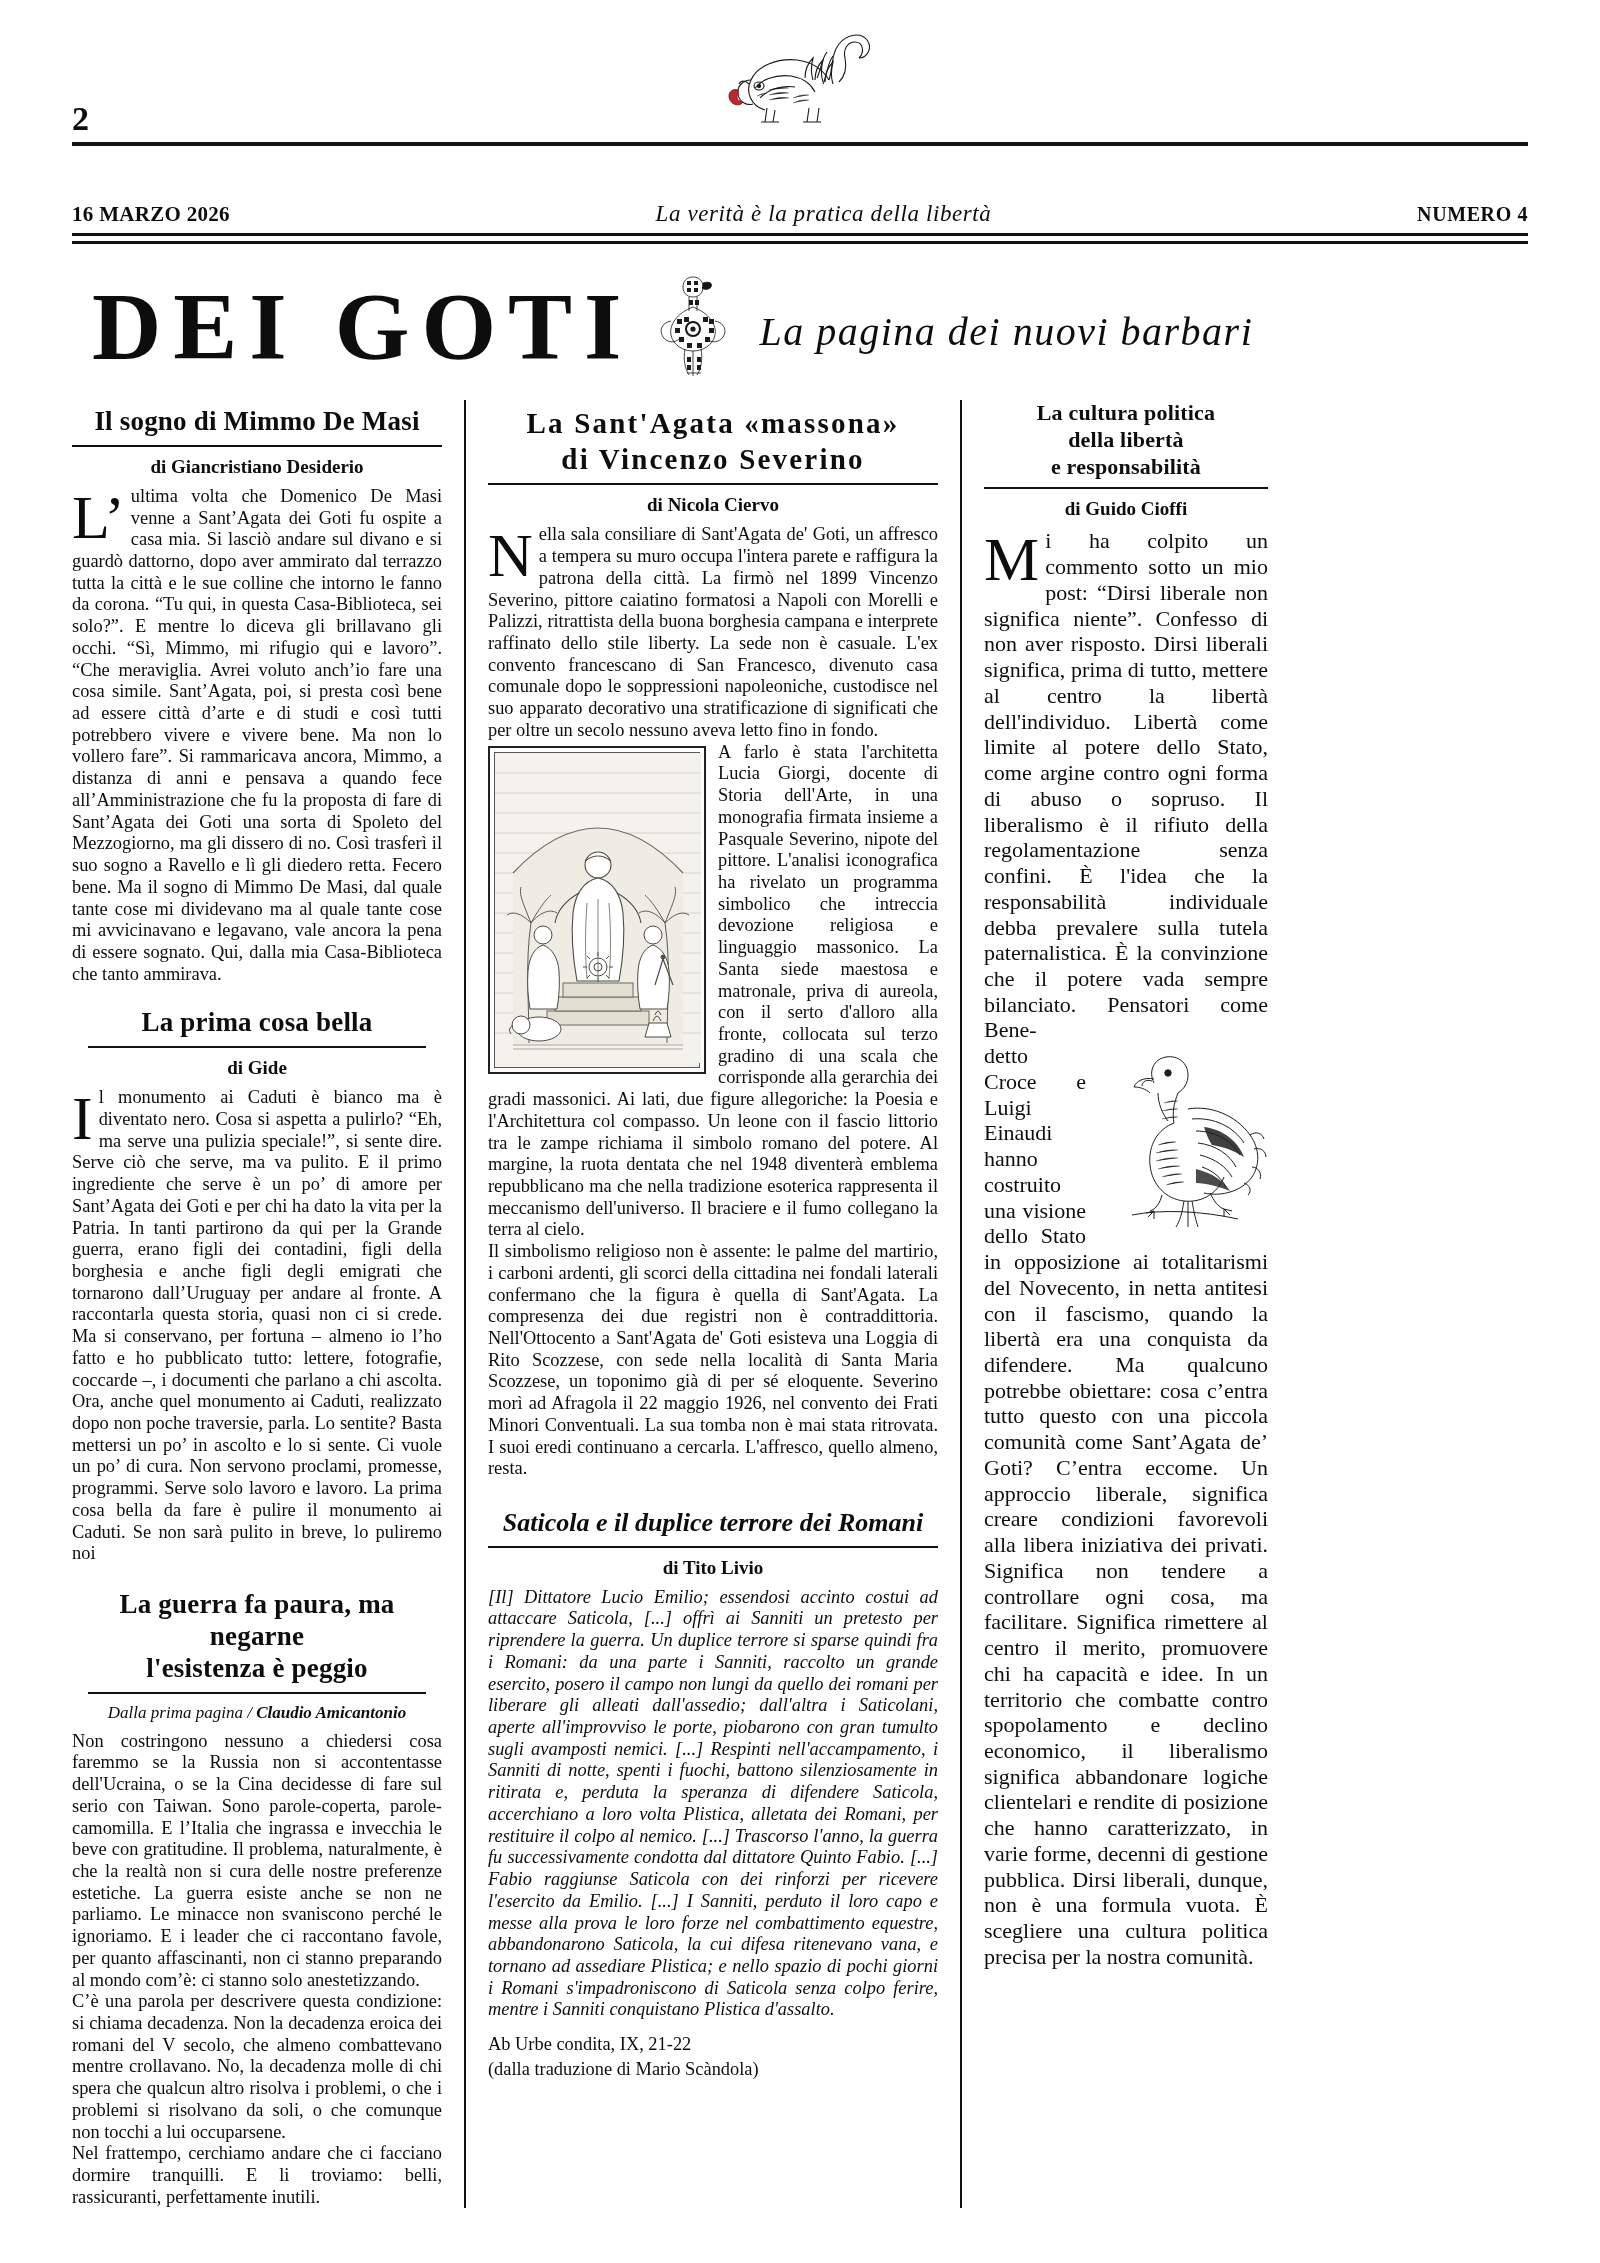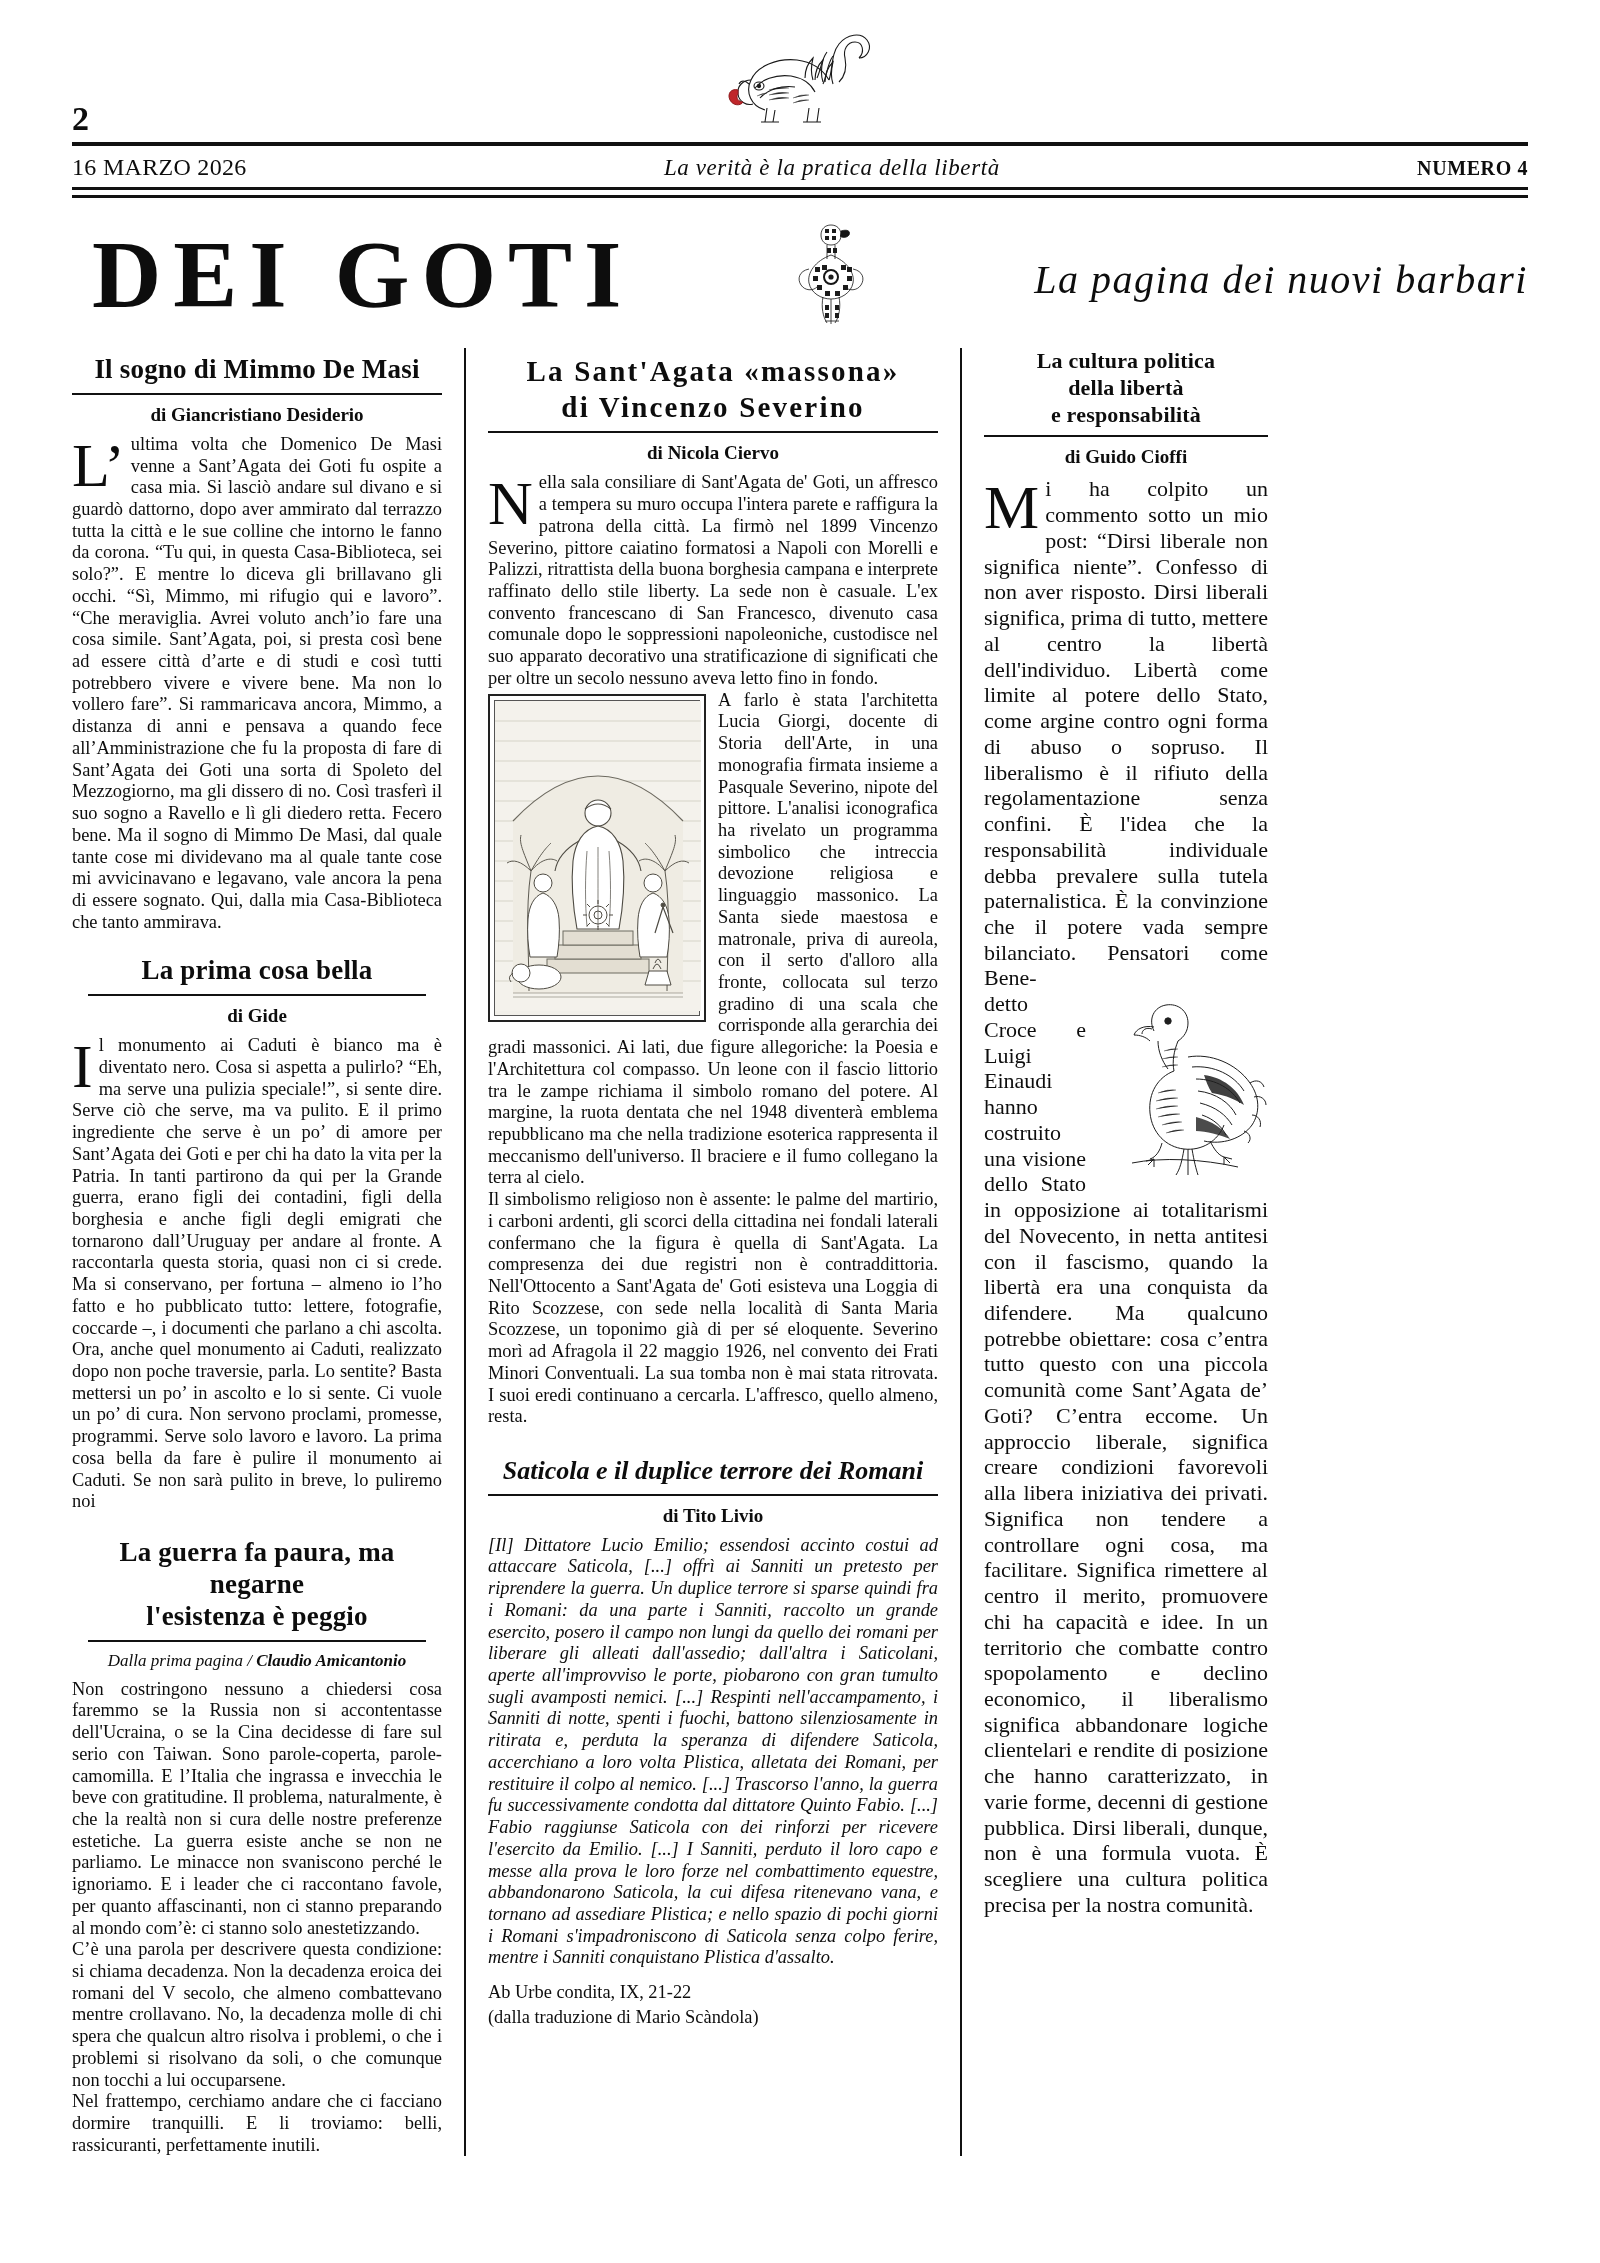--- a/index.html
+++ b/index.html
@@ -54,24 +54,25 @@
   }
 
   .dateline-row {
     display: flex;
     align-items: baseline;
     justify-content: space-between;
     padding: 8px 0 6px 0;
   }
   .dateline {
     font-family: "Liberation Serif", serif;
-    font-weight: normal;
-    font-size: 24px;
+    font-weight: bold;
+    font-size: 21px;
     letter-spacing: 0.3px;
     white-space: nowrap;
+    margin-top: 48px;
   }
   .motto {
     font-family: "Liberation Serif", serif;
     font-style: italic;
     font-size: 23px;
     letter-spacing: 0.6px;
     text-align: center;
     flex: 1;
   }
   .issue {
@@ -86,23 +87,23 @@
     border-bottom: 3px solid #111;
     height: 5px;
     box-sizing: content-box;
   }
 
   
   .titleblock {
     margin: 0 72px;
     display: flex;
     align-items: center;
-    justify-content: space-between;
+    justify-content: flex-start;
     height: 130px;
-    padding-top: 12px;
+    padding-top: 18px;
   }
   .bigtitle {
     font-family: "Liberation Serif", "DejaVu Serif", serif;
     font-size: 96px;
     font-weight: bold;
     letter-spacing: 12px;
     line-height: 1;
     margin-left: 20px;
   }
   .title-emblem {

